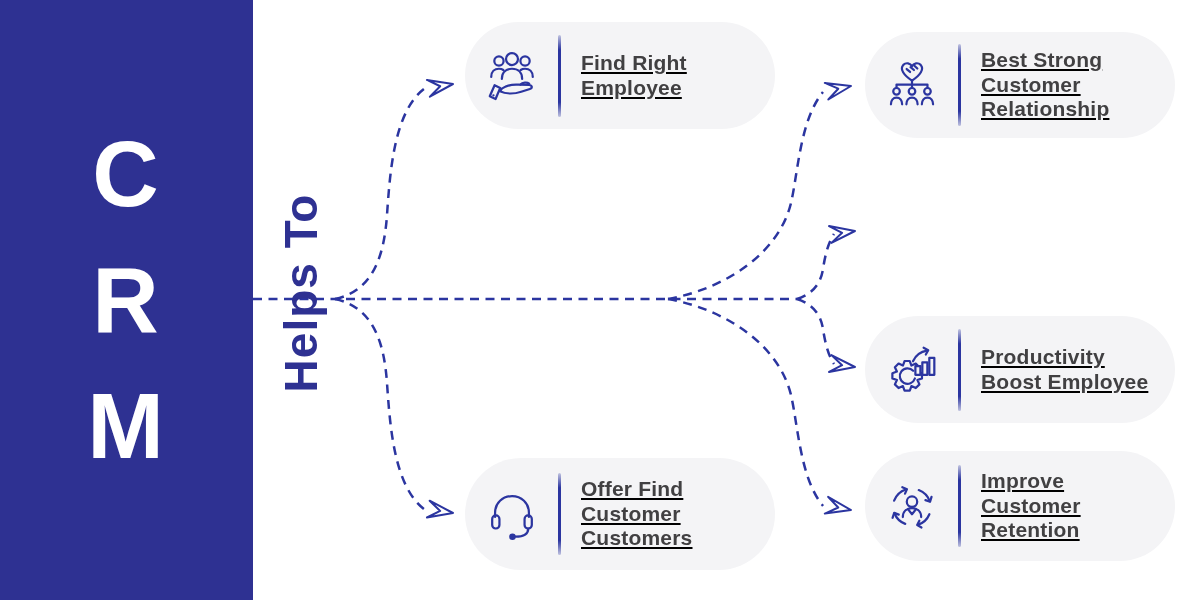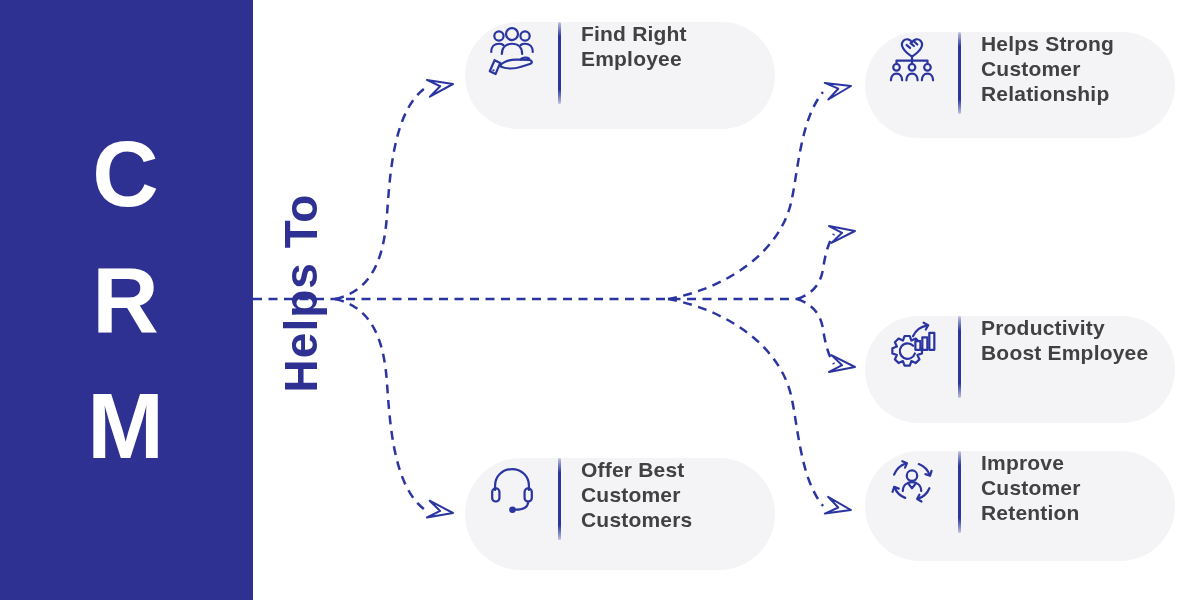--- a/index.html
+++ b/index.html
@@ -24,21 +24,21 @@
     transform-origin:center;font-size:46px;font-weight:700;letter-spacing:1px;
     color:var(--sidebar-blue);white-space:nowrap;}
 
   
   .connectors{position:absolute;left:0;top:0;width:1200px;height:600px;}
   .dash{fill:none;stroke:var(--line-blue);stroke-width:2.5;stroke-dasharray:9 6.5;}
   .ah{fill:#fff;stroke:var(--line-blue);stroke-width:2;stroke-linejoin:round;}
 
   
   .card{position:absolute;width:310px;background:var(--card-bg);border-radius:58px;
-    display:flex;}
+    display:flex;align-items:center;text-decoration:underline;}
   .card-icon{flex:none;width:58px;height:58px;margin-left:18px;color:var(--line-blue);}
   .card-icon svg{width:100%;height:100%;display:block;}
   .card-icon svg *{fill:none;stroke:currentColor;stroke-width:2.3;stroke-linecap:round;stroke-linejoin:round;}
   .card-icon svg .fill{fill:currentColor;stroke:none;}
   .card-icon svg .mask{fill:var(--card-bg);}
   .card-divider{flex:none;width:3px;height:82px;margin-left:17px;border-radius:2px;
     background:linear-gradient(to bottom,rgba(43,53,160,.25),var(--line-blue) 18%,var(--line-blue) 82%,rgba(43,53,160,.25));}
   .card-text{margin-left:20px;font-size:21px;font-weight:700;line-height:1.18;
     letter-spacing:.2px;color:var(--card-text);}
   .card-text .line{display:block;}
@@ -105,21 +105,21 @@
         <circle cx="14" cy="36.5" r="3.4"></circle>
           <circle cx="30" cy="36.5" r="3.4"></circle>
           <circle cx="46" cy="36.5" r="3.4"></circle>
         <path d="M8.2,50 C8.2,45.6 10.6,43 14,43 C17.4,43 19.8,45.6 19.8,50"></path>
         <path d="M24.2,50 C24.2,45.6 26.6,43 30,43 C33.4,43 35.8,45.6 35.8,50"></path>
         <path d="M40.2,50 C40.2,45.6 42.6,43 46,43 C49.4,43 51.8,45.6 51.8,50"></path>
       </svg>
     </span>
     <span class="card-divider"></span>
     <span class="card-text">
-      <span class="line">Helps Strong</span>
+      <span class="line">Best Strong</span>
       <span class="line">Customer</span>
       <span class="line">Relationship</span>
     </span>
   </div>
 
 
   <div class="card" style="left:865px;top:316px;height:107px;">
     <span class="card-icon">
       <svg viewBox="0 0 60 60">
         <polygon points="40.3,33.3 40.3,38.7 35.6,40.4 37.7,44.9 33.9,48.7 29.4,46.6 27.7,51.3 22.3,51.3 20.6,46.6 16.1,48.7 12.3,44.9 14.4,40.4 9.7,38.7 9.7,33.3 14.4,31.6 12.3,27.1 16.1,23.3 20.6,25.4 22.3,20.7 27.7,20.7 29.4,25.4 33.9,23.3 37.7,27.1 35.6,31.6"></polygon>
@@ -167,19 +167,19 @@
       <svg viewBox="0 0 60 60">
         <path d="M12.5,33 V28.5 C12.5,18.8 20.3,11.5 30,11.5 C39.7,11.5 47.5,18.8 47.5,28.5 V33"></path>
         <rect x="9.5" y="31.5" width="7.5" height="13.5" rx="3.6"></rect>
         <rect x="43" y="31.5" width="7.5" height="13.5" rx="3.6"></rect>
         <path d="M46.8,45 C46.8,51.5 40,53.5 33.5,53.5"></path>
         <circle class="fill" cx="30.5" cy="53.5" r="3.4"></circle>
       </svg>
     </span>
     <span class="card-divider"></span>
     <span class="card-text">
-      <span class="line">Offer Best</span>
+      <span class="line">Offer Find</span>
       <span class="line">Customer</span>
       <span class="line">Customers</span>
     </span>
   </div>
 
 </div>
 
 </body></html>

